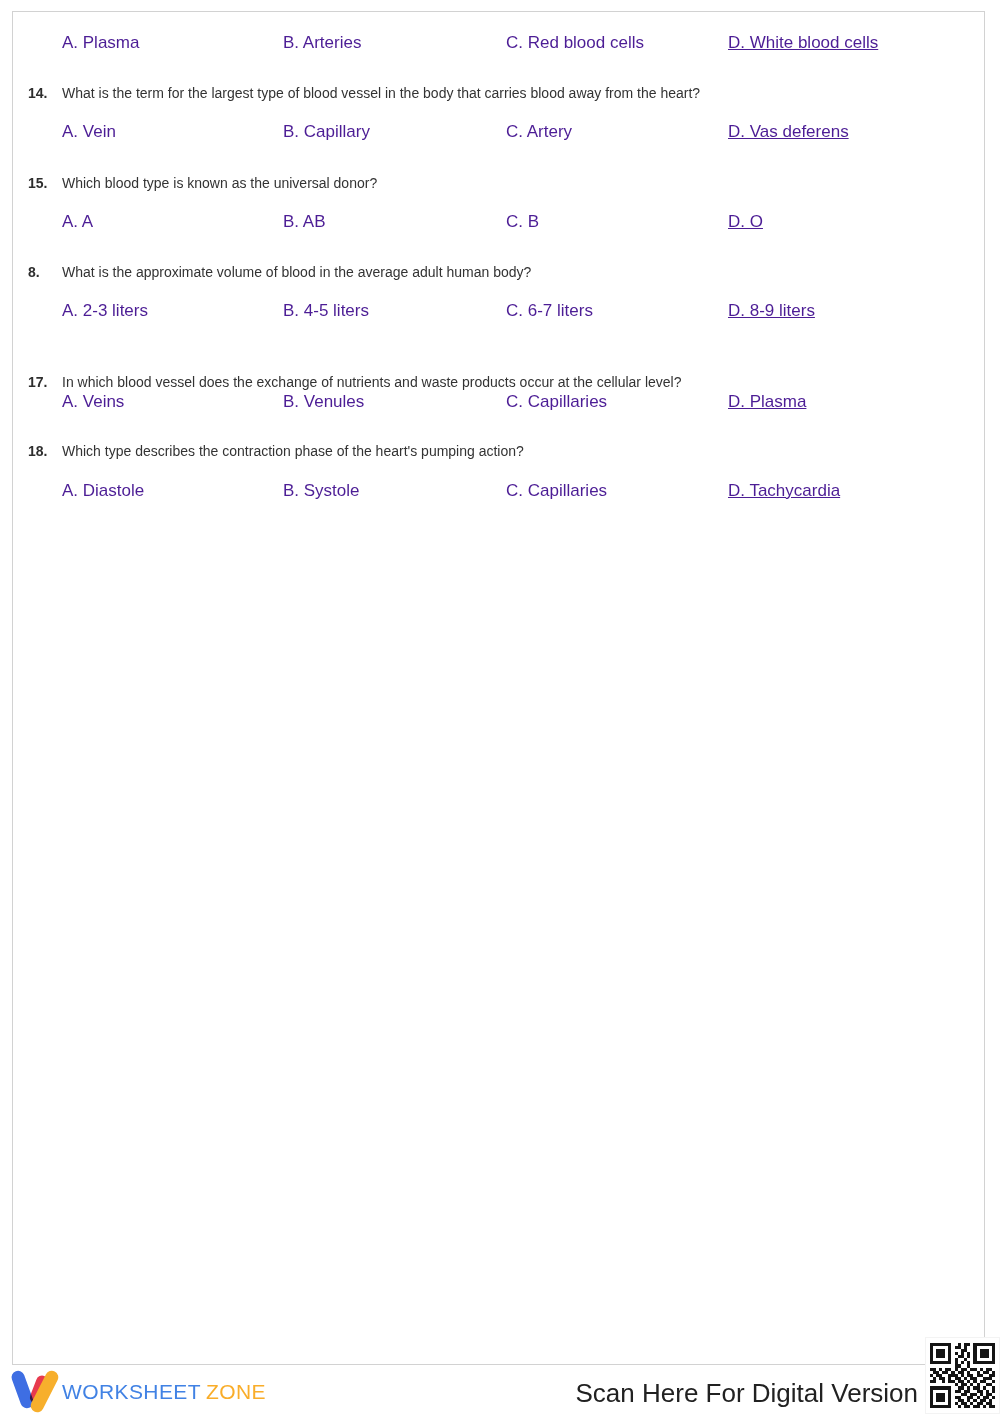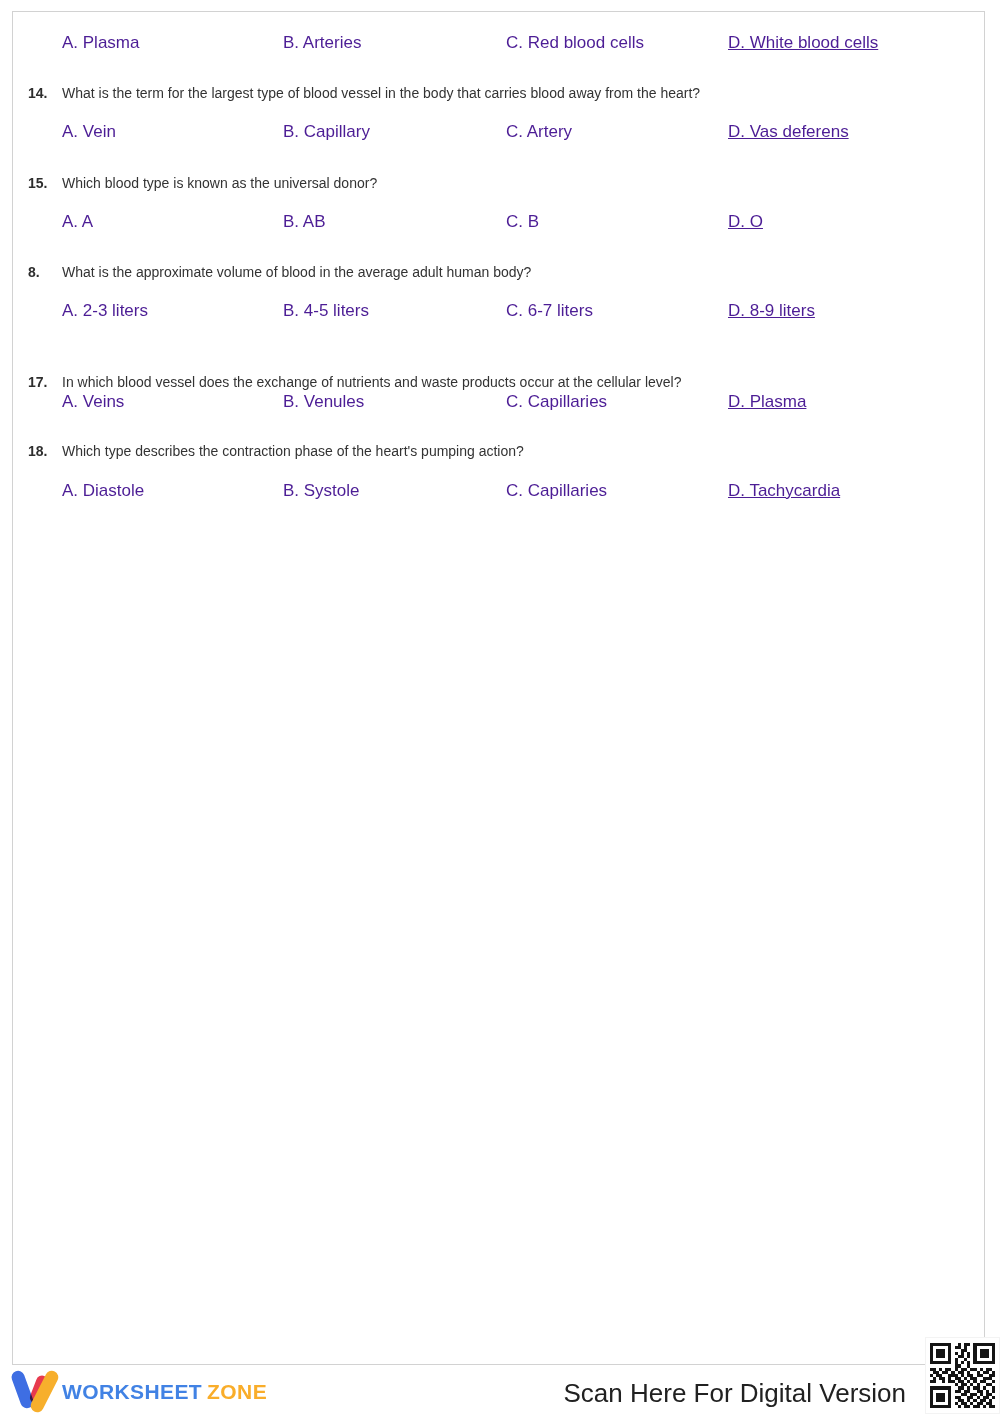--- a/index.html
+++ b/index.html
@@ -65,30 +65,30 @@
   }
   .stroke.yellow {
     left: 32px; top: 3px; width: 13px; height: 45px;
     border-radius: 7px; background: #f7af2c;
     transform: rotate(27deg);
   }
   .logo-text {
     position: absolute;
     left: 62px; top: 1380px;
     font-size: 21px;
-    font-weight: 700;
+    font-weight: 400;
     letter-spacing: 0.4px;
     line-height: 24px;
     white-space: nowrap;
   }
   .brand-primary { color: #4182e4; }
   .brand-secondary { color: #f9ad2a; margin-left: 5px; }
   .scan-text {
     position: absolute;
-    right: 94px; top: 1378px;
+    right: 82px; top: 1378px;
     font-size: 26px;
     line-height: 30px;
     color: #212121;
     white-space: nowrap;
     text-align: center;
   }
   .qr-box {
     position: absolute;
     left: 925px; top: 1337px;
     width: 75px; height: 77px;

